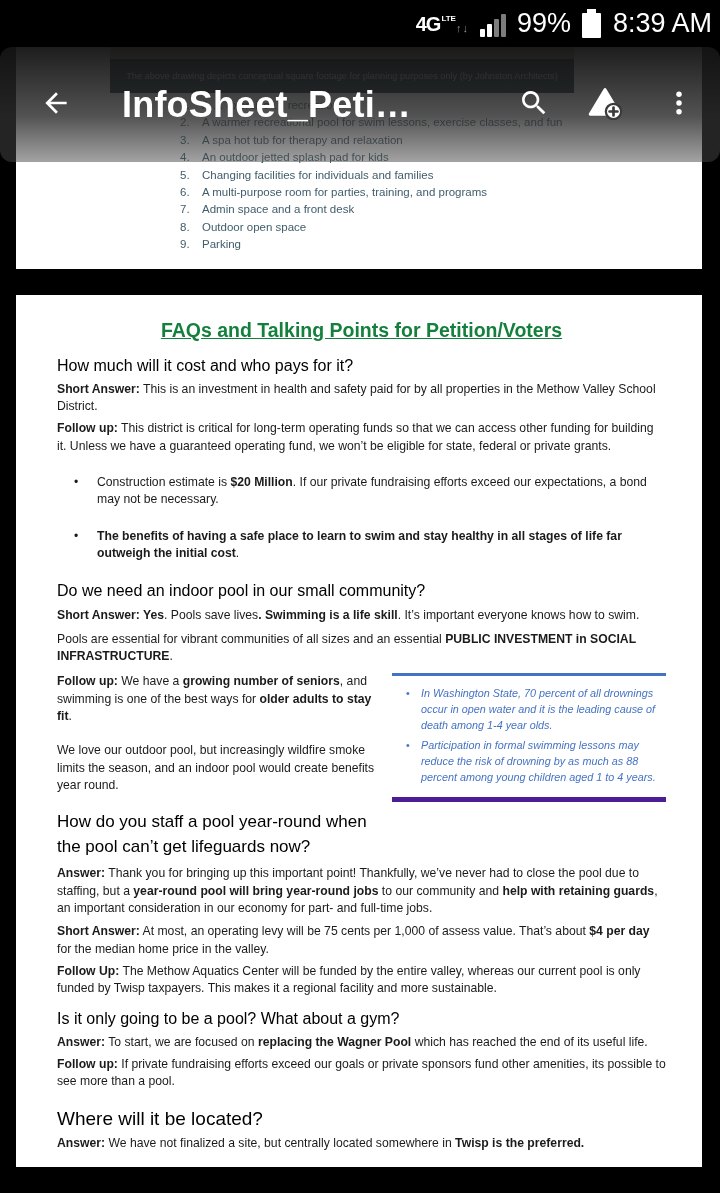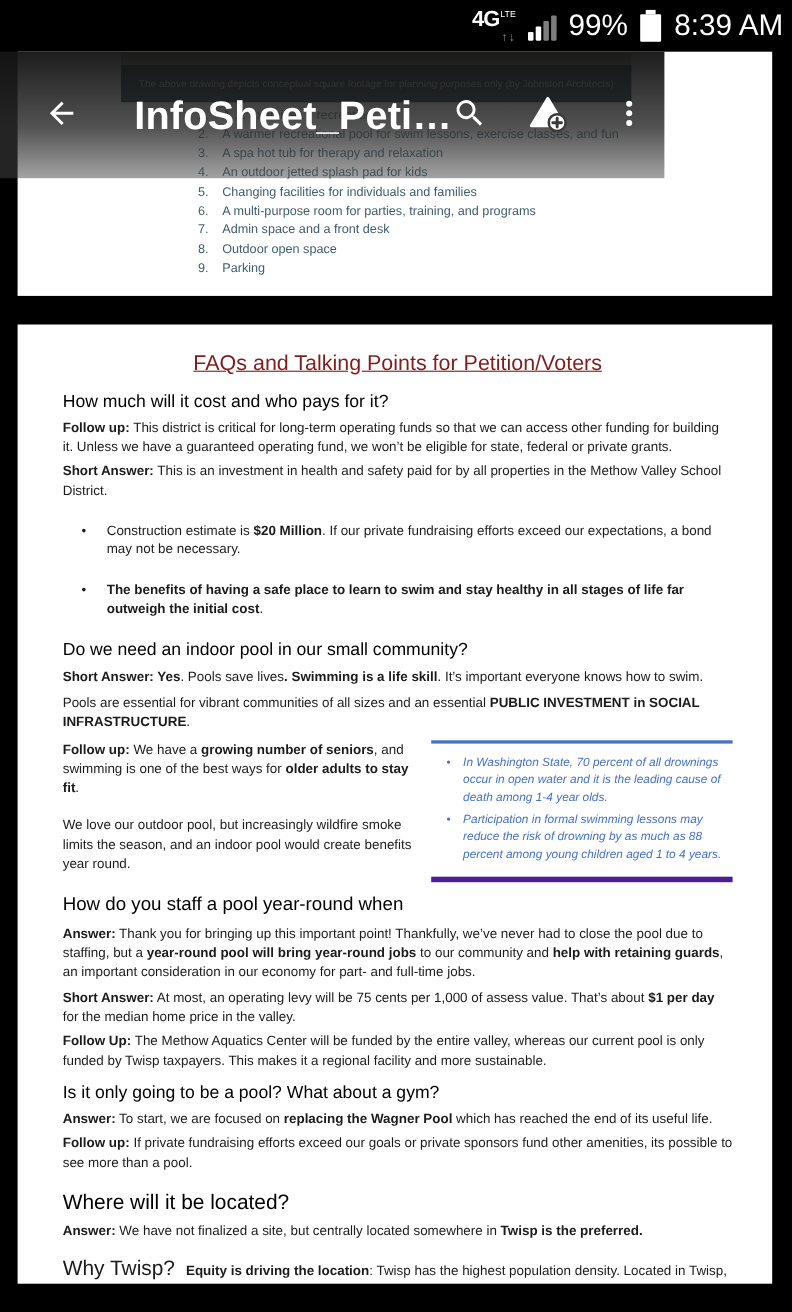--- a/index.html
+++ b/index.html
@@ -5,24 +5,24 @@
   html,body{margin:0;padding:0}
   body{
     width:720px;height:1193px;background:#000;position:relative;overflow:hidden;
     font-family:"Liberation Sans",sans-serif;
   }
   
   .statusbar{
     position:absolute;top:0;left:0;width:720px;height:47px;box-sizing:border-box;
     display:flex;align-items:center;justify-content:flex-end;gap:11px;padding-right:8px;color:#fff;background:#000;
   }
-  .net{display:flex;flex-direction:column;align-items:flex-end;line-height:1}
+  .net{display:flex;flex-direction:row;align-items:flex-end;line-height:1}
   .net-top{display:flex;align-items:flex-start}
   .net-4g{font-size:20px;font-weight:bold;letter-spacing:-1px}
-  .net-lte{font-size:8px;font-weight:normal;margin-left:1px;margin-top:1px}
+  .net-lte{font-size:8px;font-weight:bold;margin-left:1px;margin-top:1px}
   .net-arrows{font-size:11px;color:#8f8f8f;letter-spacing:1px;margin-top:1px}
   .sig{display:flex;align-items:flex-end;gap:2px;height:24px;margin-top:3px}
   .sig i{display:block;width:5px;background:#7d7d7d;border-radius:1px}
   .sig i:nth-child(1){height:8px}.sig i:nth-child(2){height:13px}
   .sig i:nth-child(3){height:18px}.sig i:nth-child(4){height:23px}
   .sig i.on{background:#fff}
   .pct{font-size:27px}
   .batt{width:19px;height:29px}
   .batt .cap{width:9px;height:4px;background:#fff;margin:0 auto}
   .batt .bod{width:19px;height:25px;background:#fff;border-radius:1px}
@@ -34,38 +34,38 @@
   .strip{position:absolute;left:94px;top:0;width:464px;height:12px;background:#b3ae90}
   .banner{position:absolute;left:94px;top:12px;width:464px;height:34px;background:#0d2733;
           display:flex;align-items:center;justify-content:center}
   .banner span{color:#cdd6da;font-size:9.2px;white-space:nowrap}
   .p1list{position:absolute;left:164px;top:50px;font-size:11.5px;color:#3f5d6b;line-height:17.4px}
   .p1row{display:flex}
   .p1row .num{width:22px;flex:none}
 
   
   .toolbar{
-    position:absolute;left:0;top:47px;width:604px;height:115px;
+    position:absolute;left:0;top:47px;width:720px;height:115px;
     background:linear-gradient(to bottom, rgba(20,20,20,0.96), rgba(44,44,44,0.82) 60%, rgba(72,72,72,0.5));
-    display:flex;align-items:center;
+    display:flex;align-items:center;border-radius:12px;
   }
   .tb-btn{background:none;border:none;padding:0;cursor:pointer;display:flex;align-items:center;justify-content:center}
   .back{margin-left:40px}
   .tb-title{color:#fff;font-size:36px;font-weight:bold;margin-left:50px;white-space:nowrap;letter-spacing:0.2px}
   .tb-spacer{flex:1}
   .search{margin-right:36px}
   .drive{margin-right:40px}
   .dots{margin-right:26px}
 
   
   .page2{
     left:16px;top:295px;width:686px;height:872px;box-sizing:border-box;
     padding:22px 36px 0 41px;color:#1b1b1b;font-size:12.2px;line-height:1.42;overflow:hidden;
   }
-  .doc-title{text-align:center;font-size:19.5px;font-weight:400;text-decoration:underline;margin:0 0 10px;color:#7f1d1d}
+  .doc-title{text-align:center;font-size:19.5px;font-weight:700;text-decoration:underline;margin:0 0 10px;color:#15803d}
   .h2{font-size:16px;font-weight:normal;margin:11px 0 3px;color:#000;line-height:1.25}
   .h2.s3h{font-size:17px;line-height:1.45;margin-top:8px}
   .h2.xl{font-size:19px;margin-top:16px}
   .p{margin:5px 0}
   .b{font-weight:bold}
   .inline-h{font-weight:normal;font-size:19px;margin-right:10px}
   .blist{margin:4px 0 6px;padding:0;list-style:none}
   .blist li{position:relative;padding-left:40px;margin:19px 0}
   .blist li::before{content:"\2022";position:absolute;left:17px}
   .tight{margin:6px 0}
@@ -184,22 +184,22 @@
           <circle cx="12" cy="19" r="2.2" fill="#fff"></circle>
       </svg>
     </span>
   </button>
 </div>
 
 <div class="page page2">
   <h1 class="doc-title">FAQs and Talking Points for Petition/Voters</h1>
 
   <div class="h2">How much will it cost and who pays for it?</div>
+  <p class="p"><span class="b">Short Answer:</span><span> This is an investment in health and safety paid for by all properties in the Methow Valley School District.</span></p>
   <p class="p"><span class="b">Follow up:</span><span> This district is critical for long-term operating funds so that we can access other funding for building it. Unless we have a guaranteed operating fund, we won’t be eligible for state, federal or private grants.</span></p>
-  <p class="p"><span class="b">Short Answer:</span><span> This is an investment in health and safety paid for by all properties in the Methow Valley School District.</span></p>
   <ul class="blist">
     <li><span>Construction estimate is </span><span class="b">$20 Million</span><span>. If our private fundraising efforts exceed our expectations, a bond may not be necessary.</span></li>
     <li><span class="b">The benefits of having a safe place to learn to swim and stay healthy in all stages of life far outweigh the initial cost</span><span>.</span></li>
   </ul>
 
   <div class="h2">Do we need an indoor pool in our small community?</div>
   <p class="p tight"><span class="b">Short Answer: Yes</span><span>. Pools save lives</span><span class="b">. Swimming is a life skill</span><span>. It’s important everyone knows how to swim.</span></p>
   <p class="p tight"><span>Pools are essential for vibrant communities of all sizes and an essential </span><span class="b">PUBLIC INVESTMENT in SOCIAL INFRASTRUCTURE</span><span>.</span></p>
   <div class="cols">
     <div class="colL">
@@ -209,24 +209,25 @@
     <div class="factbox">
       <ul>
         <li>In Washington State, 70 percent of all drownings occur in open water and it is the leading cause of death among 1-4 year olds.</li>
         <li>Participation in formal swimming lessons may reduce the risk of drowning by as much as 88 percent among young children aged 1 to 4 years.</li>
       </ul>
     </div>
   </div>
 
   <div class="h2 s3h">
     <div>How do you staff a pool year-round when</div>
+    <div>the pool can’t get lifeguards now?</div>
   </div>
   <p class="p tight"><span class="b">Answer:</span><span> Thank you for bringing up this important point! Thankfully, we’ve never had to close the pool due to staffing, but a </span><span class="b">year-round pool will bring year-round jobs</span><span> to our community and </span><span class="b">help with retaining guards</span><span>, an important consideration in our economy for part- and full-time jobs.</span></p>
 
-  <p class="p"><span class="b">Short Answer:</span><span> At most, an operating levy will be 75 cents per 1,000 of assess value. That’s about </span><span class="b">$1 per day</span><span> for the median home price in the valley.</span></p>
+  <p class="p"><span class="b">Short Answer:</span><span> At most, an operating levy will be 75 cents per 1,000 of assess value. That’s about </span><span class="b">$4 per day</span><span> for the median home price in the valley.</span></p>
   <p class="p"><span class="b">Follow Up:</span><span> The Methow Aquatics Center will be funded by the entire valley, whereas our current pool is only funded by Twisp taxpayers. This makes it a regional facility and more sustainable.</span></p>
 
   <div class="h2">Is it only going to be a pool? What about a gym?</div>
   <p class="p"><span class="b">Answer:</span><span> To start, we are focused on </span><span class="b">replacing the Wagner Pool</span><span> which has reached the end of its useful life.</span></p>
   <p class="p"><span class="b">Follow up:</span><span> If private fundraising efforts exceed our goals or private sponsors fund other amenities, its possible to see more than a pool.</span></p>
 
   <div class="h2 xl">Where will it be located?</div>
   <p class="p"><span class="b">Answer:</span><span> We have not finalized a site, but centrally located somewhere in </span><span class="b">Twisp is the preferred.</span></p>
 
   <p class="p" style="margin-top:13px"><span class="inline-h">Why Twisp?</span><span class="b">Equity is driving the location</span><span>: Twisp has the highest population density. Located in Twisp, recreational access will be more evenly spread in the valley. It’s more affordable than Winthrop and serves a lower economic profile many of whom don’t access to the winter trails or rink. Second, to honor the legacy of the Wagner Pool, a longstanding cultural asset.</span></p>

